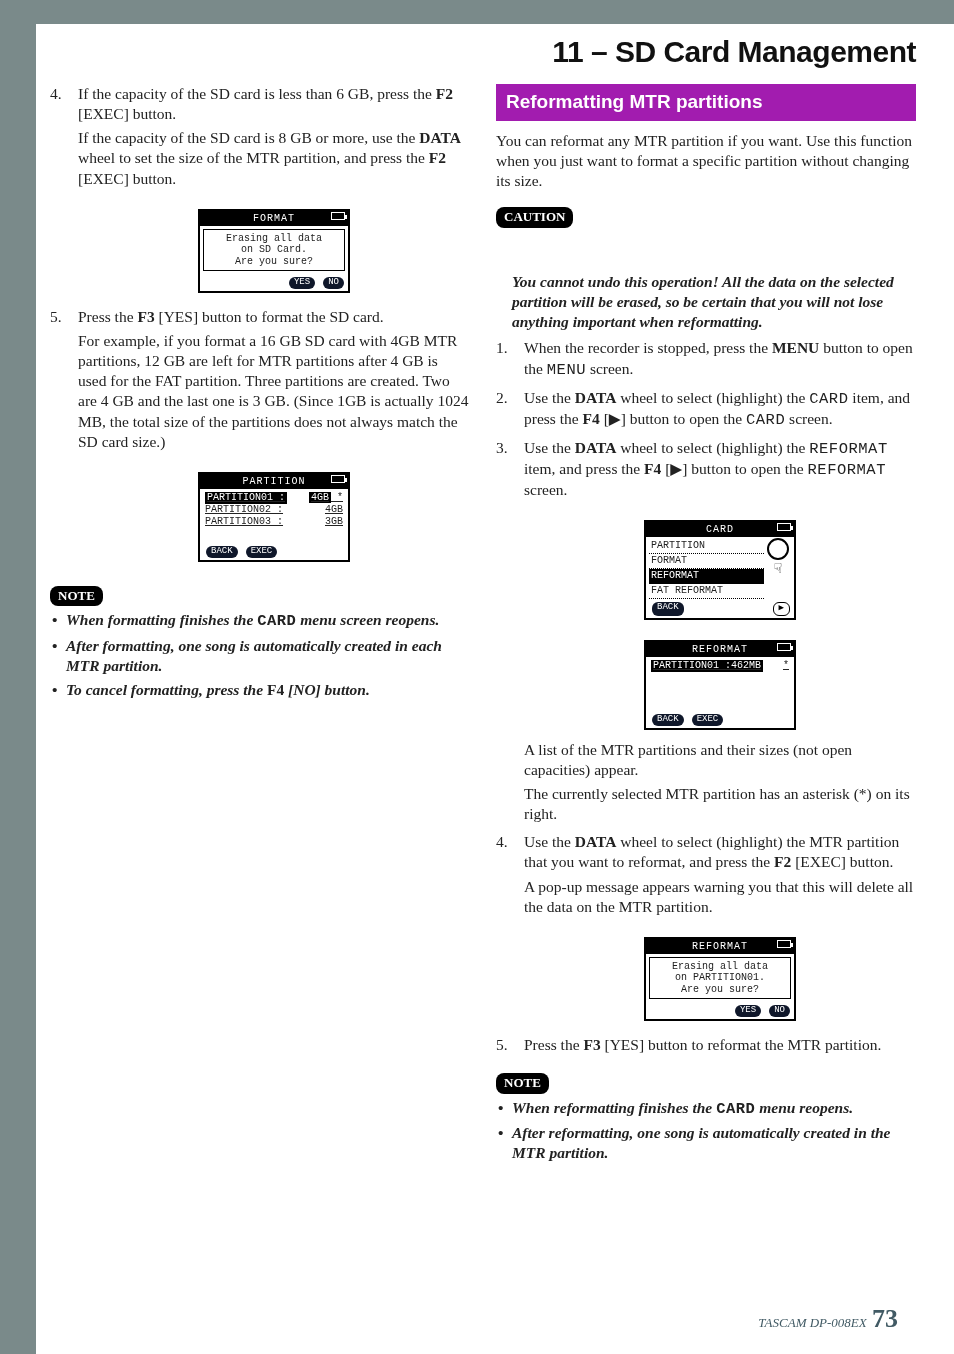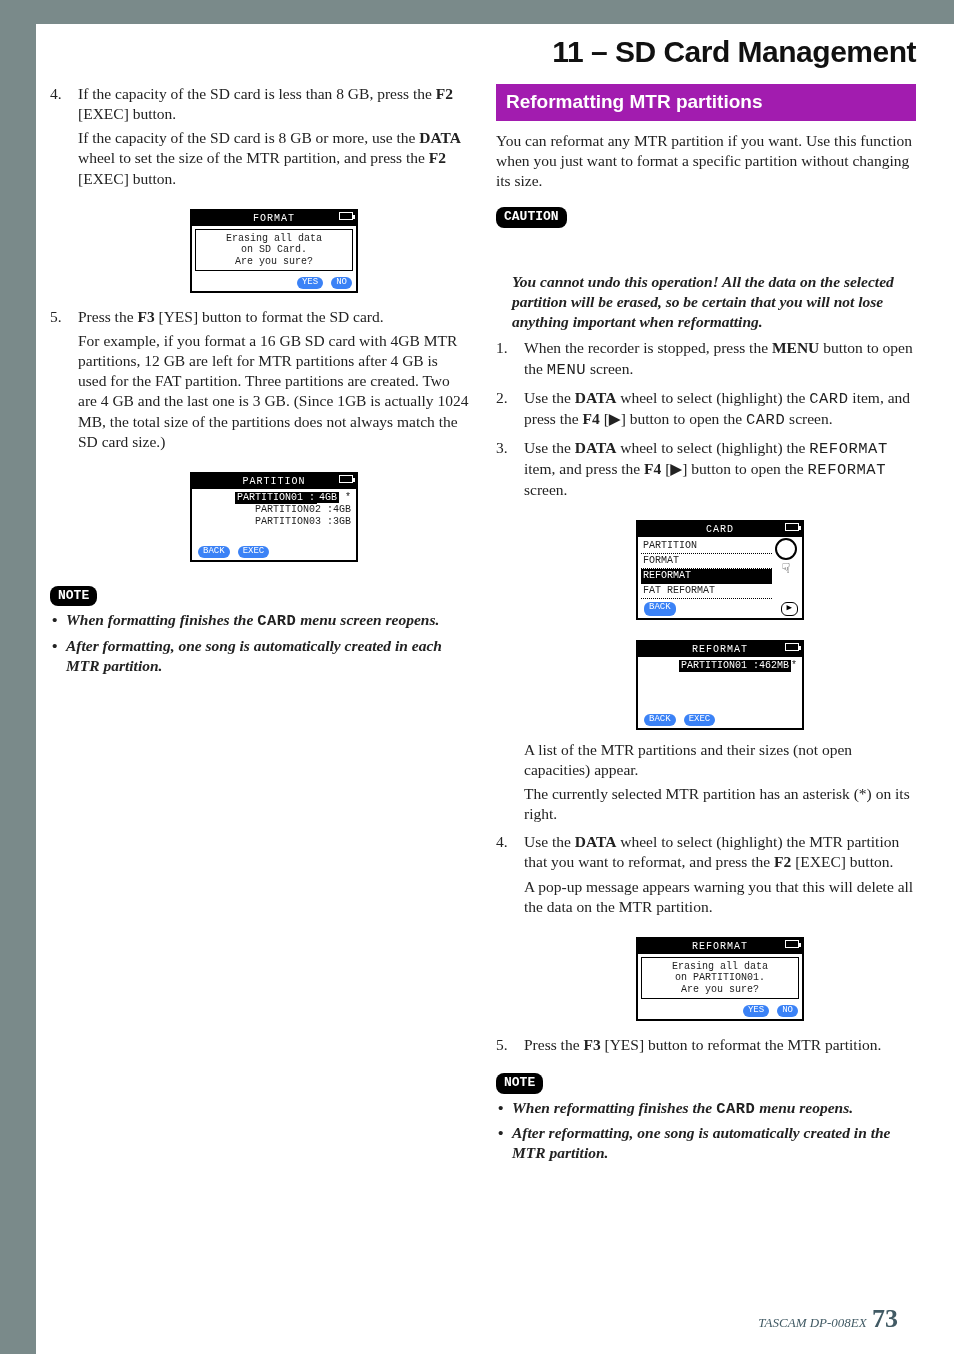--- a/index.html
+++ b/index.html
@@ -50,21 +50,21 @@
 
   .ol-item { display: flex; margin-bottom: 4px; }
   .ol-num { width: 28px; flex-shrink: 0; }
   .ol-body { flex: 1; }
   .ol-body p { margin-bottom: 4px; }
 
   .note-label, .caution-label {
     display: inline-block;
     background: #000;
     color: #fff;
-    font-family: Liberation Mono, monospace;
+    font-family: Liberation Serif, serif;
     font-weight: bold;
     font-size: 13px;
     padding: 2px 8px;
     border-radius: 8px;
     margin-top: 10px;
     margin-bottom: 4px;
   }
 
   .bullets { padding-left: 16px; }
   .bullets li { list-style: none; position: relative; margin-bottom: 4px; font-style: italic; font-weight: bold; }
@@ -83,21 +83,21 @@
 
   .caution-body {
     font-style: italic;
     font-weight: bold;
     padding-left: 16px;
     margin-bottom: 6px;
     margin-top: 40px;
   }
 
   .lcd {
-    width: 168px;
+    width: 152px;
     margin: 20px auto 10px auto;
     border: 2px solid #000;
     font-family: "Courier New", monospace;
     font-size: 10px;
     background: #fff;
   }
   .lcd-title {
     background: #000;
     color: #fff;
     text-align: center;
@@ -123,32 +123,32 @@
     padding: 3px 4px;
     text-align: center;
     line-height: 1.15;
   }
   .lcd-foot {
     text-align: right;
     padding: 1px 4px 2px 4px;
   }
   .lcd-btn {
     display: inline-block;
-    background: #3b82f6;
+    background: #0f172a;
     color: #fff;
     border-radius: 6px;
     padding: 0 5px;
     font-size: 9px;
     margin-left: 2px;
   }
   .lcd-btn.outline { background: #fff; color: #000; border: 1px solid #000; }
   .lcd-foot-left { text-align: left; }
   .lcd-rows { padding: 3px 5px; line-height: 1.2; font-size: 10px; }
   .lcd-rows .hl { background: #000; color: #fff; padding: 0 2px; }
-  .lcd-rows .row { display: flex; justify-content: flex-end; }
+  .lcd-rows .row { display: flex; justify-content: space-between; text-decoration: underline; }
 
   .lcd.menu .lcd-rows { padding: 2px 3px; }
   .lcd.menu .mrow {
     border-bottom: 1px dotted #000;
     padding: 1px 2px;
     font-size: 10px;
     display: flex;
     justify-content: space-between;
     align-items: center;
   }
@@ -194,21 +194,21 @@
 
 <div class="chapter-title">11 – SD Card Management</div>
 
 <div class="content">
 
   <div class="col">
 
     <div class="ol-item">
       <div class="ol-num">4.</div>
       <div class="ol-body">
-        <p><span>If the capacity of the SD card is less than 8 GB, press the </span><strong>F2</strong><span> [EXEC] button.</span></p>
+        <p><span>If the capacity of the SD card is less than 6 GB, press the </span><strong>F2</strong><span> [EXEC] button.</span></p>
         <p><span>If the capacity of the SD card is 8 GB or more, use the </span><strong>DATA</strong><span> wheel to set the size of the MTR partition, and press the </span><strong>F2</strong><span> [EXEC] button.</span></p>
 
         <div class="lcd">
           <div class="lcd-title"><span>FORMAT</span><span class="lcd-batt"></span></div>
           <div class="lcd-inner">
             <div>Erasing all data</div>
             <div>on SD Card.</div>
             <div>Are you sure?</div>
           </div>
           <div class="lcd-foot">
@@ -247,20 +247,21 @@
             <span class="lcd-btn">EXEC</span>
           </div>
         </div>
       </div>
     </div>
 
     <div class="note-label">NOTE</div>
     <ul class="bullets">
       <li><span>When formatting finishes the </span><span class="mono up">CARD</span><span> menu screen reopens.</span></li>
       <li>After formatting, one song is automatically created in each MTR partition.</li>
+      <li><span>To cancel formatting, press the </span><span class="up">F4</span><span> [NO] button.</span></li>
     </ul>
   </div>
 
   <div class="col">
     <div class="section-head">Reformatting MTR partitions</div>
     <p style="margin-bottom:6px;">You can reformat any MTR partition if you want. Use this function when you just want to format a specific partition without changing its size.</p>
 
     <div class="caution-label">CAUTION</div>
     <p class="caution-body">You cannot undo this operation! All the data on the selected partition will be erased, so be certain that you will not lose anything important when reformatting.</p>
 

